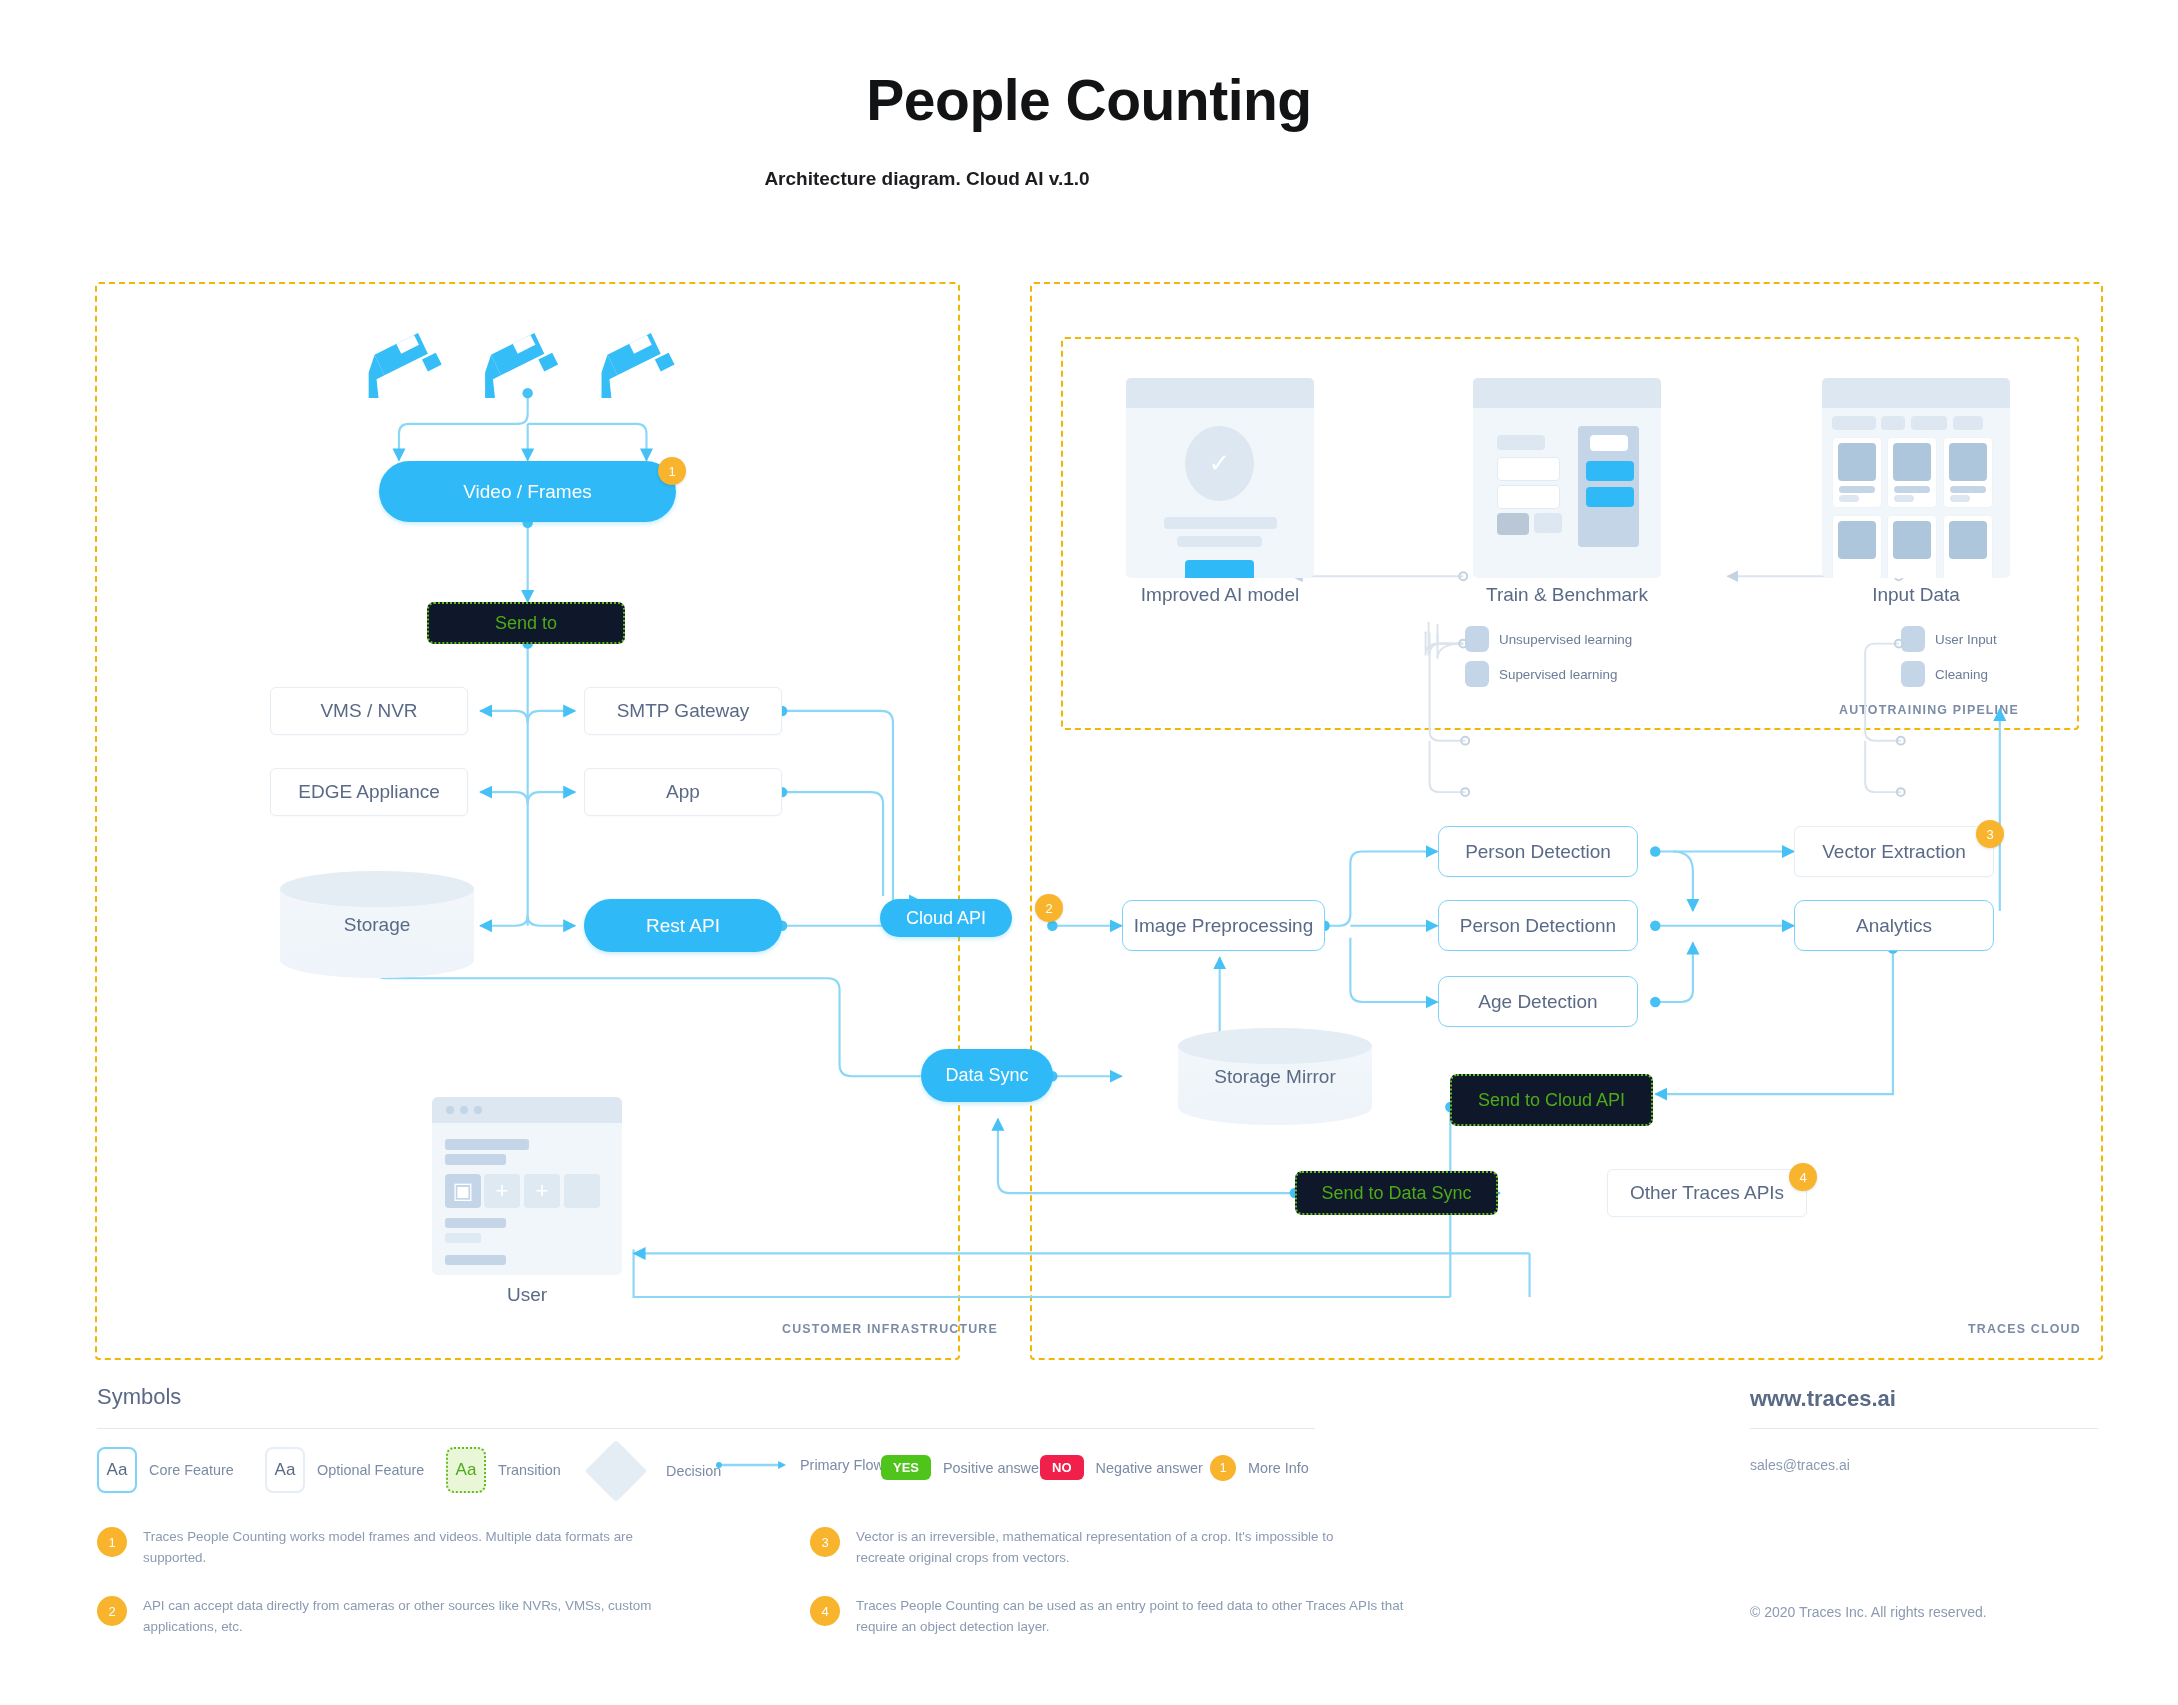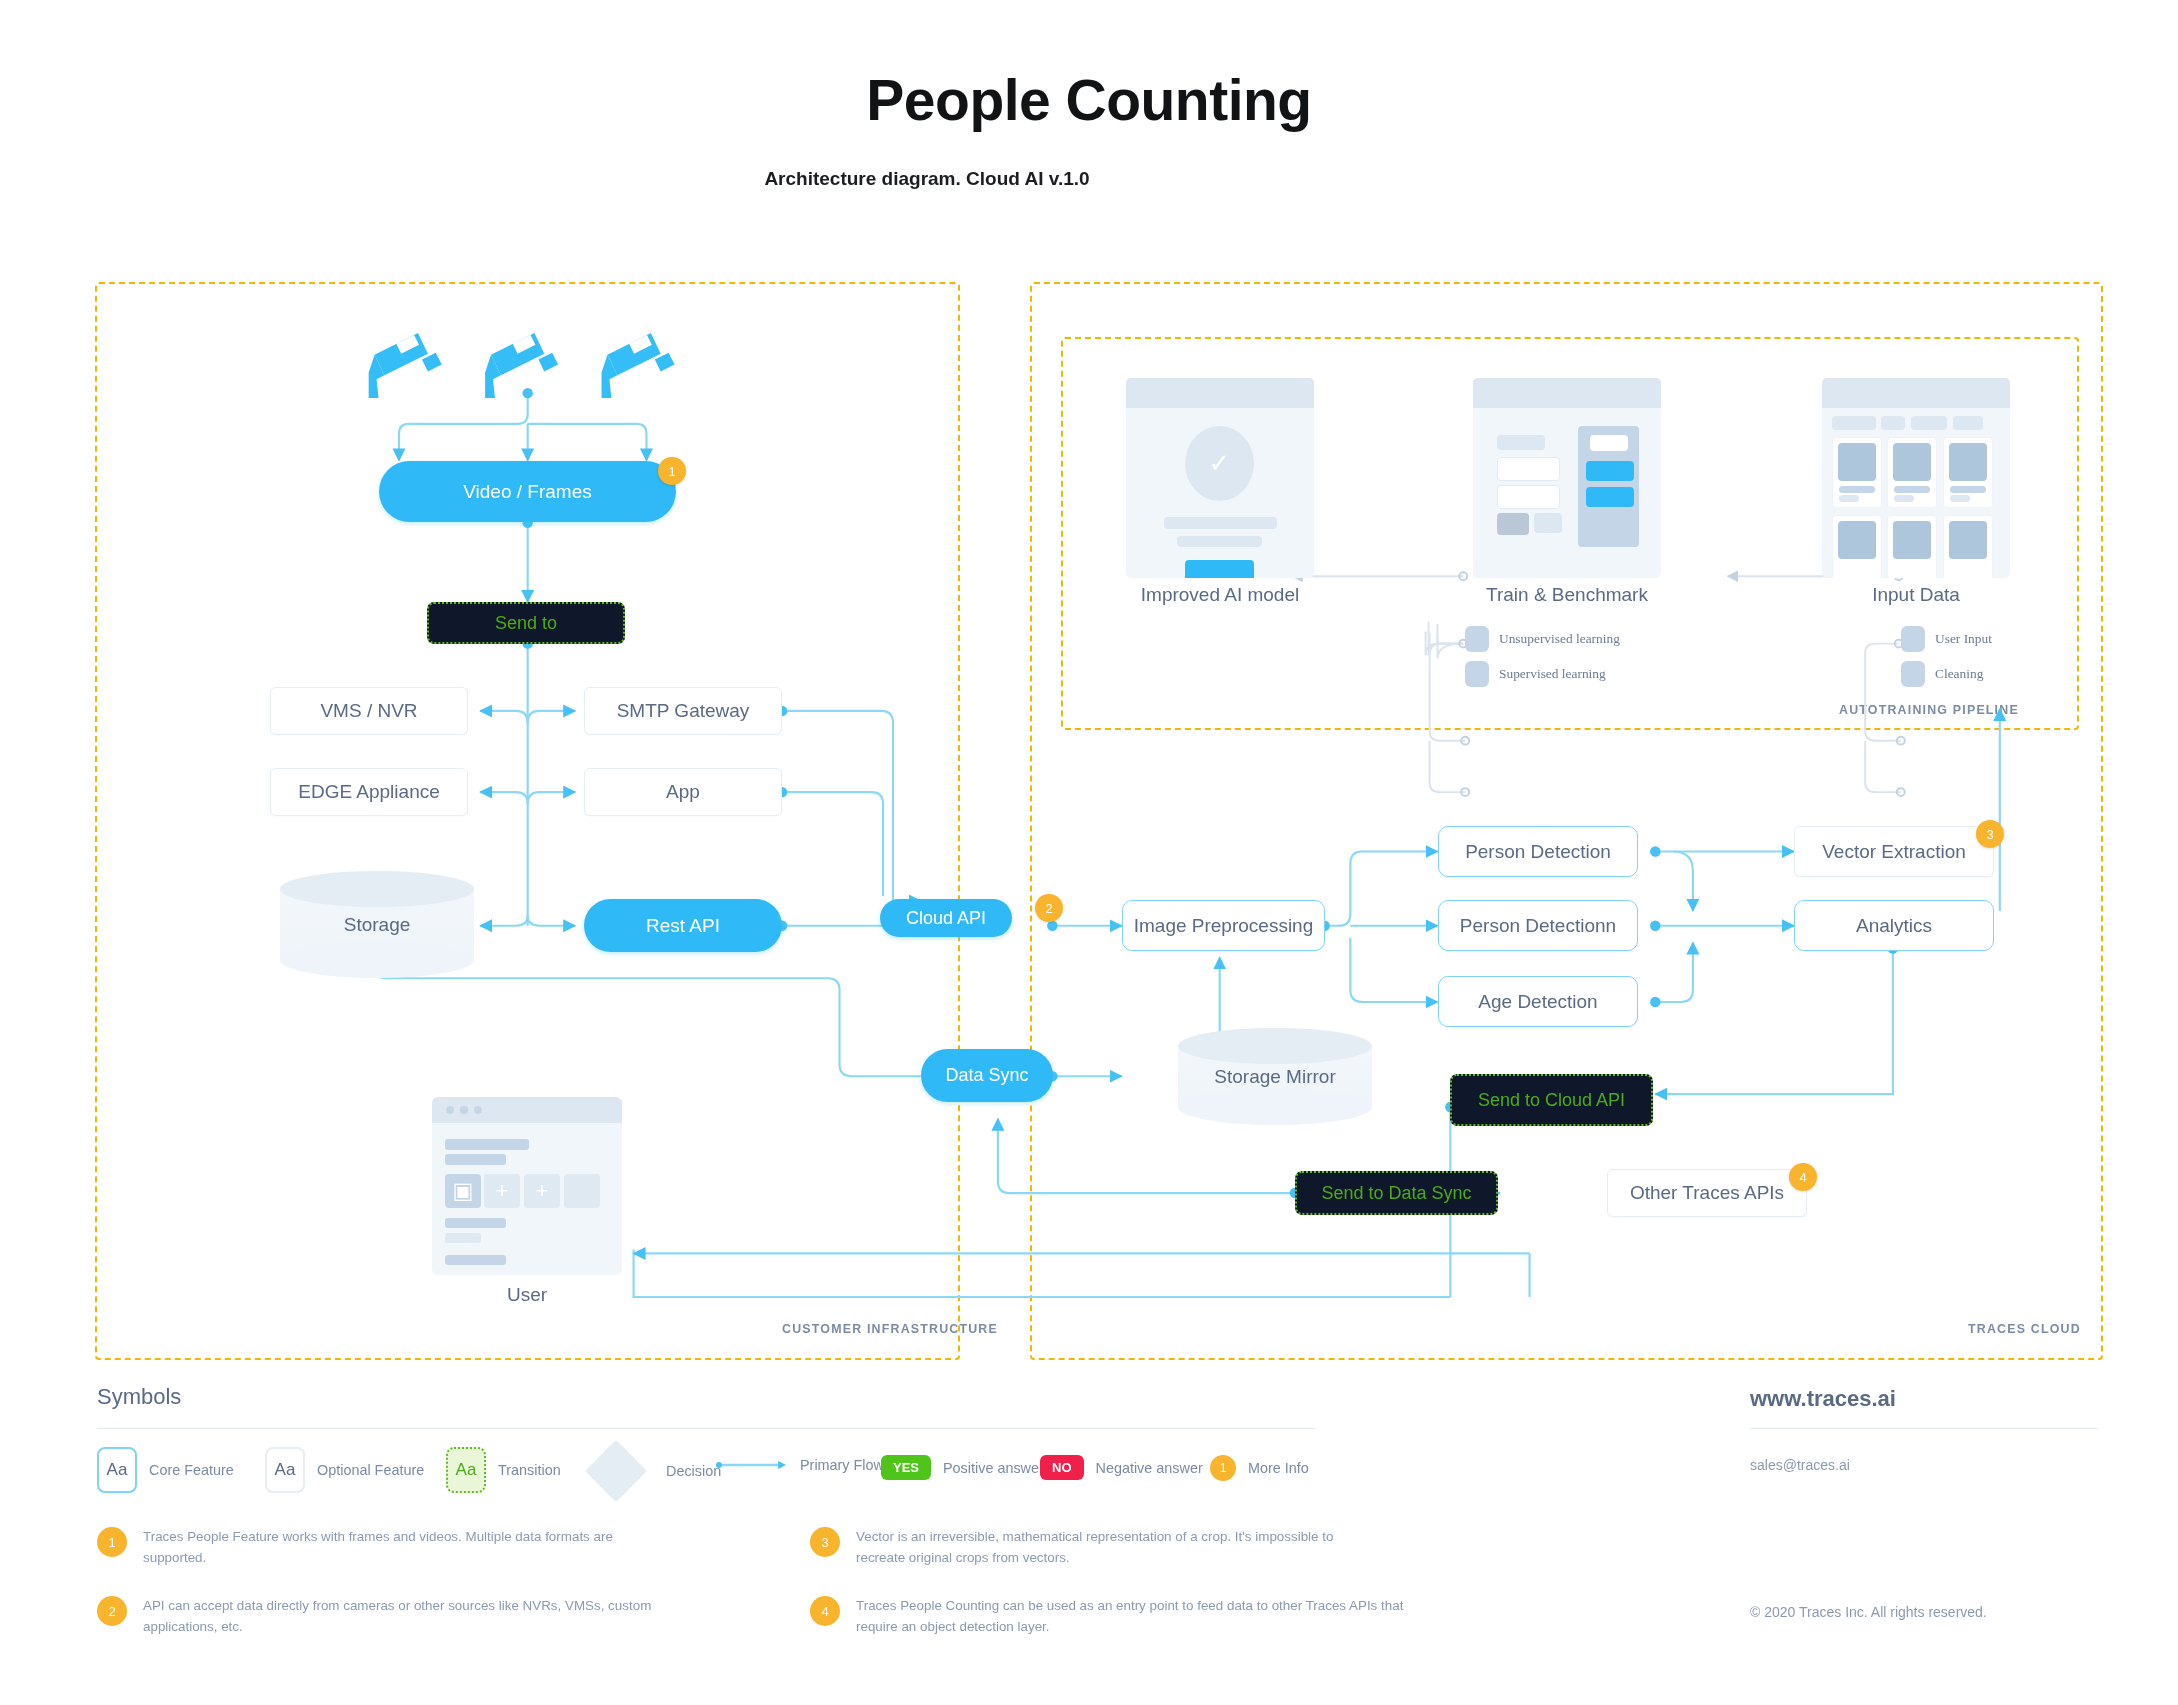--- a/index.html
+++ b/index.html
@@ -87,21 +87,21 @@
     position:absolute;text-align:center;font-size:19px;color:#5a6a86;width:100%;
   }
   .sq{position:absolute;background:#c3d5e6;border-radius:4px;}
   .sq.l{background:#dde7f1;}
   .sq.w{background:#fff;}
   .sq.b{background:#2fb9f7;}
   .sq.g{background:#b9c7d6;}
 
   .subitem{position:absolute;display:flex;align-items:center;gap:10px;}
   .subitem .chip{width:24px;height:26px;border-radius:6px;background:#c3d5e6;}
-  .subitem .txt{font-size:13.4px;color:#6b7c96;white-space:nowrap;font-family:Liberation Serif, serif;}
+  .subitem .txt{font-size:13.4px;color:#6b7c96;white-space:nowrap;}
 
   
   .browser{position:absolute;background:#f1f6fa;border-radius:6px;overflow:hidden;}
   .browser .chrome{position:absolute;left:0;right:0;top:0;height:26px;background:#dde7f1;}
   .browser .dot{position:absolute;width:8px;height:8px;border-radius:50%;background:#c3d5e6;top:9px;}
   .ph{position:absolute;background:#c3d5e6;border-radius:3px;}
   .ph.light{background:#dfe9f2;}
   .tile{position:absolute;background:#dfe9f2;border-radius:4px;display:flex;align-items:center;justify-content:center;color:#fff;font-size:22px;}
   .tile.filled{background:#c3d5e6;}
 
@@ -482,21 +482,21 @@
   <div class="tag no">NO</div>
   <div class="cap">Negative answer</div>
 </div>
 <div class="sym" style="left:1210px;top:1455px;">
   <div class="circ">1</div>
   <div class="cap">More Info</div>
 </div>
 
 <div class="fn" style="left:97px;top:1527px;">
   <div class="num">1</div>
-  <div class="body">Traces People Feature works with frames and videos. Multiple data formats are supported.</div>
+  <div class="body">Traces People Counting works model frames and videos. Multiple data formats are supported.</div>
 </div>
 <div class="fn" style="left:97px;top:1596px;">
   <div class="num">2</div>
   <div class="body">API can accept data directly from cameras or other sources like NVRs, VMSs, custom applications, etc.</div>
 </div>
 <div class="fn" style="left:810px;top:1527px;">
   <div class="num">3</div>
   <div class="body">Vector is an irreversible, mathematical representation of a crop. It's impossible to recreate original crops from vectors.</div>
 </div>
 <div class="fn" style="left:810px;top:1596px;">

